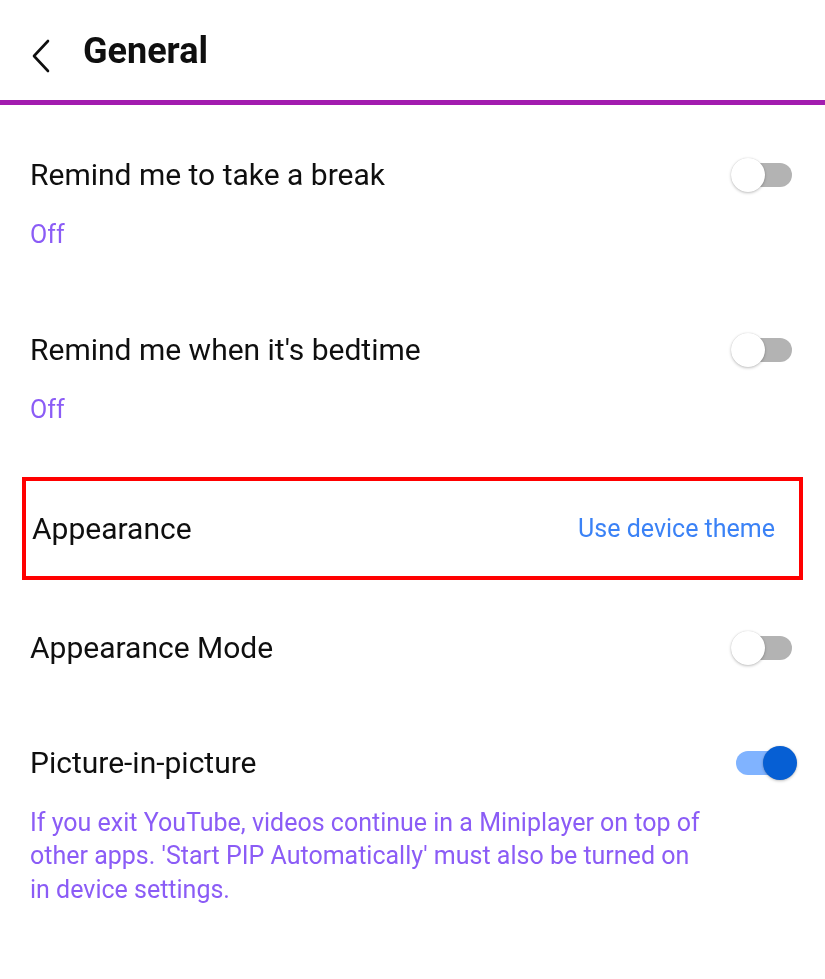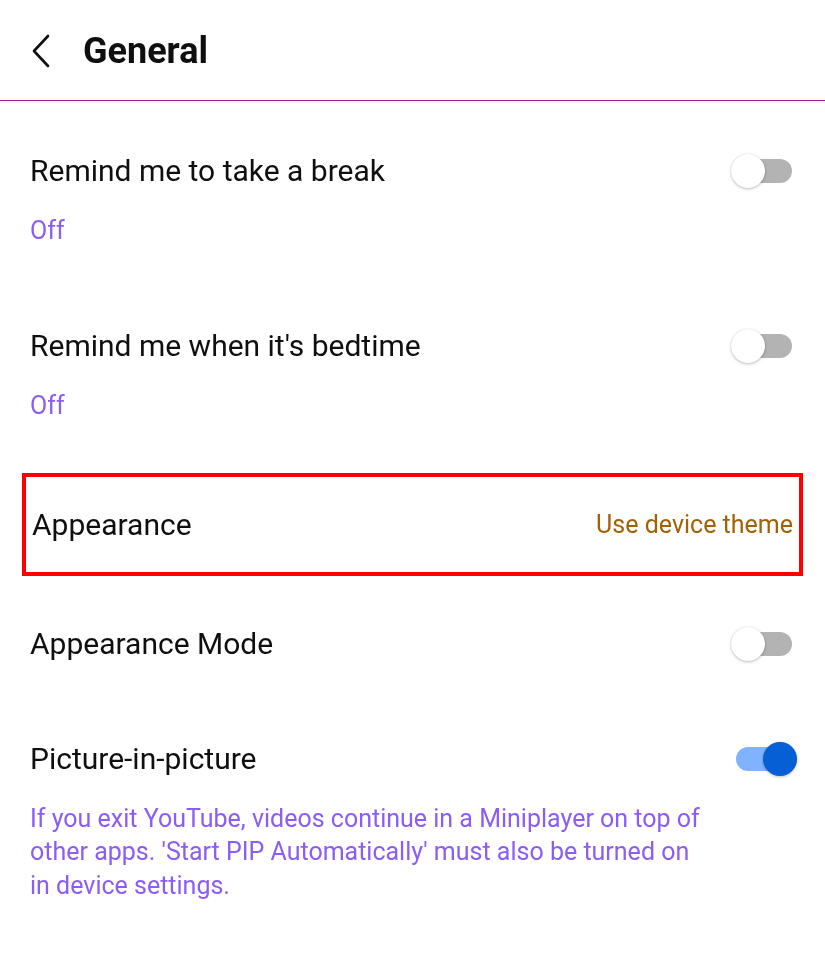--- a/index.html
+++ b/index.html
@@ -9,23 +9,23 @@
     }
     body {
       font-family: -apple-system, BlinkMacSystemFont, "Segoe UI", Roboto, Helvetica, Arial, sans-serif;
       width: 825px;
       height: 979px;
       background: #ffffff;
       color: #0f0f0f;
     }
     .header {
       display: flex;
-      align-items: center;
+      align-items: flex-end;
       padding: 30px 24px 28px 24px;
-      border-bottom: 1px solid #a21caf;
+      border-bottom: 5px solid #a21caf;
     }
     .back-icon {
       width: 33px;
       height: 33px;
       display: flex;
       align-items: center;
       justify-content: center;
       cursor: pointer;
       margin-right: 26px;
     }
@@ -44,42 +44,42 @@
     .setting-item {
       padding: 28px 30px 28px 30px;
       display: flex;
       align-items: flex-start;
       justify-content: space-between;
       gap: 32px;
     }
     .setting-item.highlighted {
       border: 4px solid #ff0000;
       margin: 0 22px;
-      padding: 28px 6px 28px 6px;
+      padding: 28px 24px 28px 6px;
     }
     .setting-text {
       flex: 1;
       display: flex;
       flex-direction: column;
     }
     .setting-title {
       font-size: 30px;
       font-weight: 400;
       color: #0f0f0f;
       line-height: 1.3;
     }
     .setting-subtitle {
       font-size: 25px;
       color: #8b5cf6;
       margin-top: 24px;
       line-height: 1.35;
     }
     .setting-value {
       font-size: 25px;
-      color: #a16207;
+      color: #3b82f6;
       align-self: center;
       white-space: nowrap;
     }
     .toggle {
       position: relative;
       width: 62px;
       height: 28px;
       flex-shrink: 0;
       margin-top: 6px;
       cursor: pointer;

